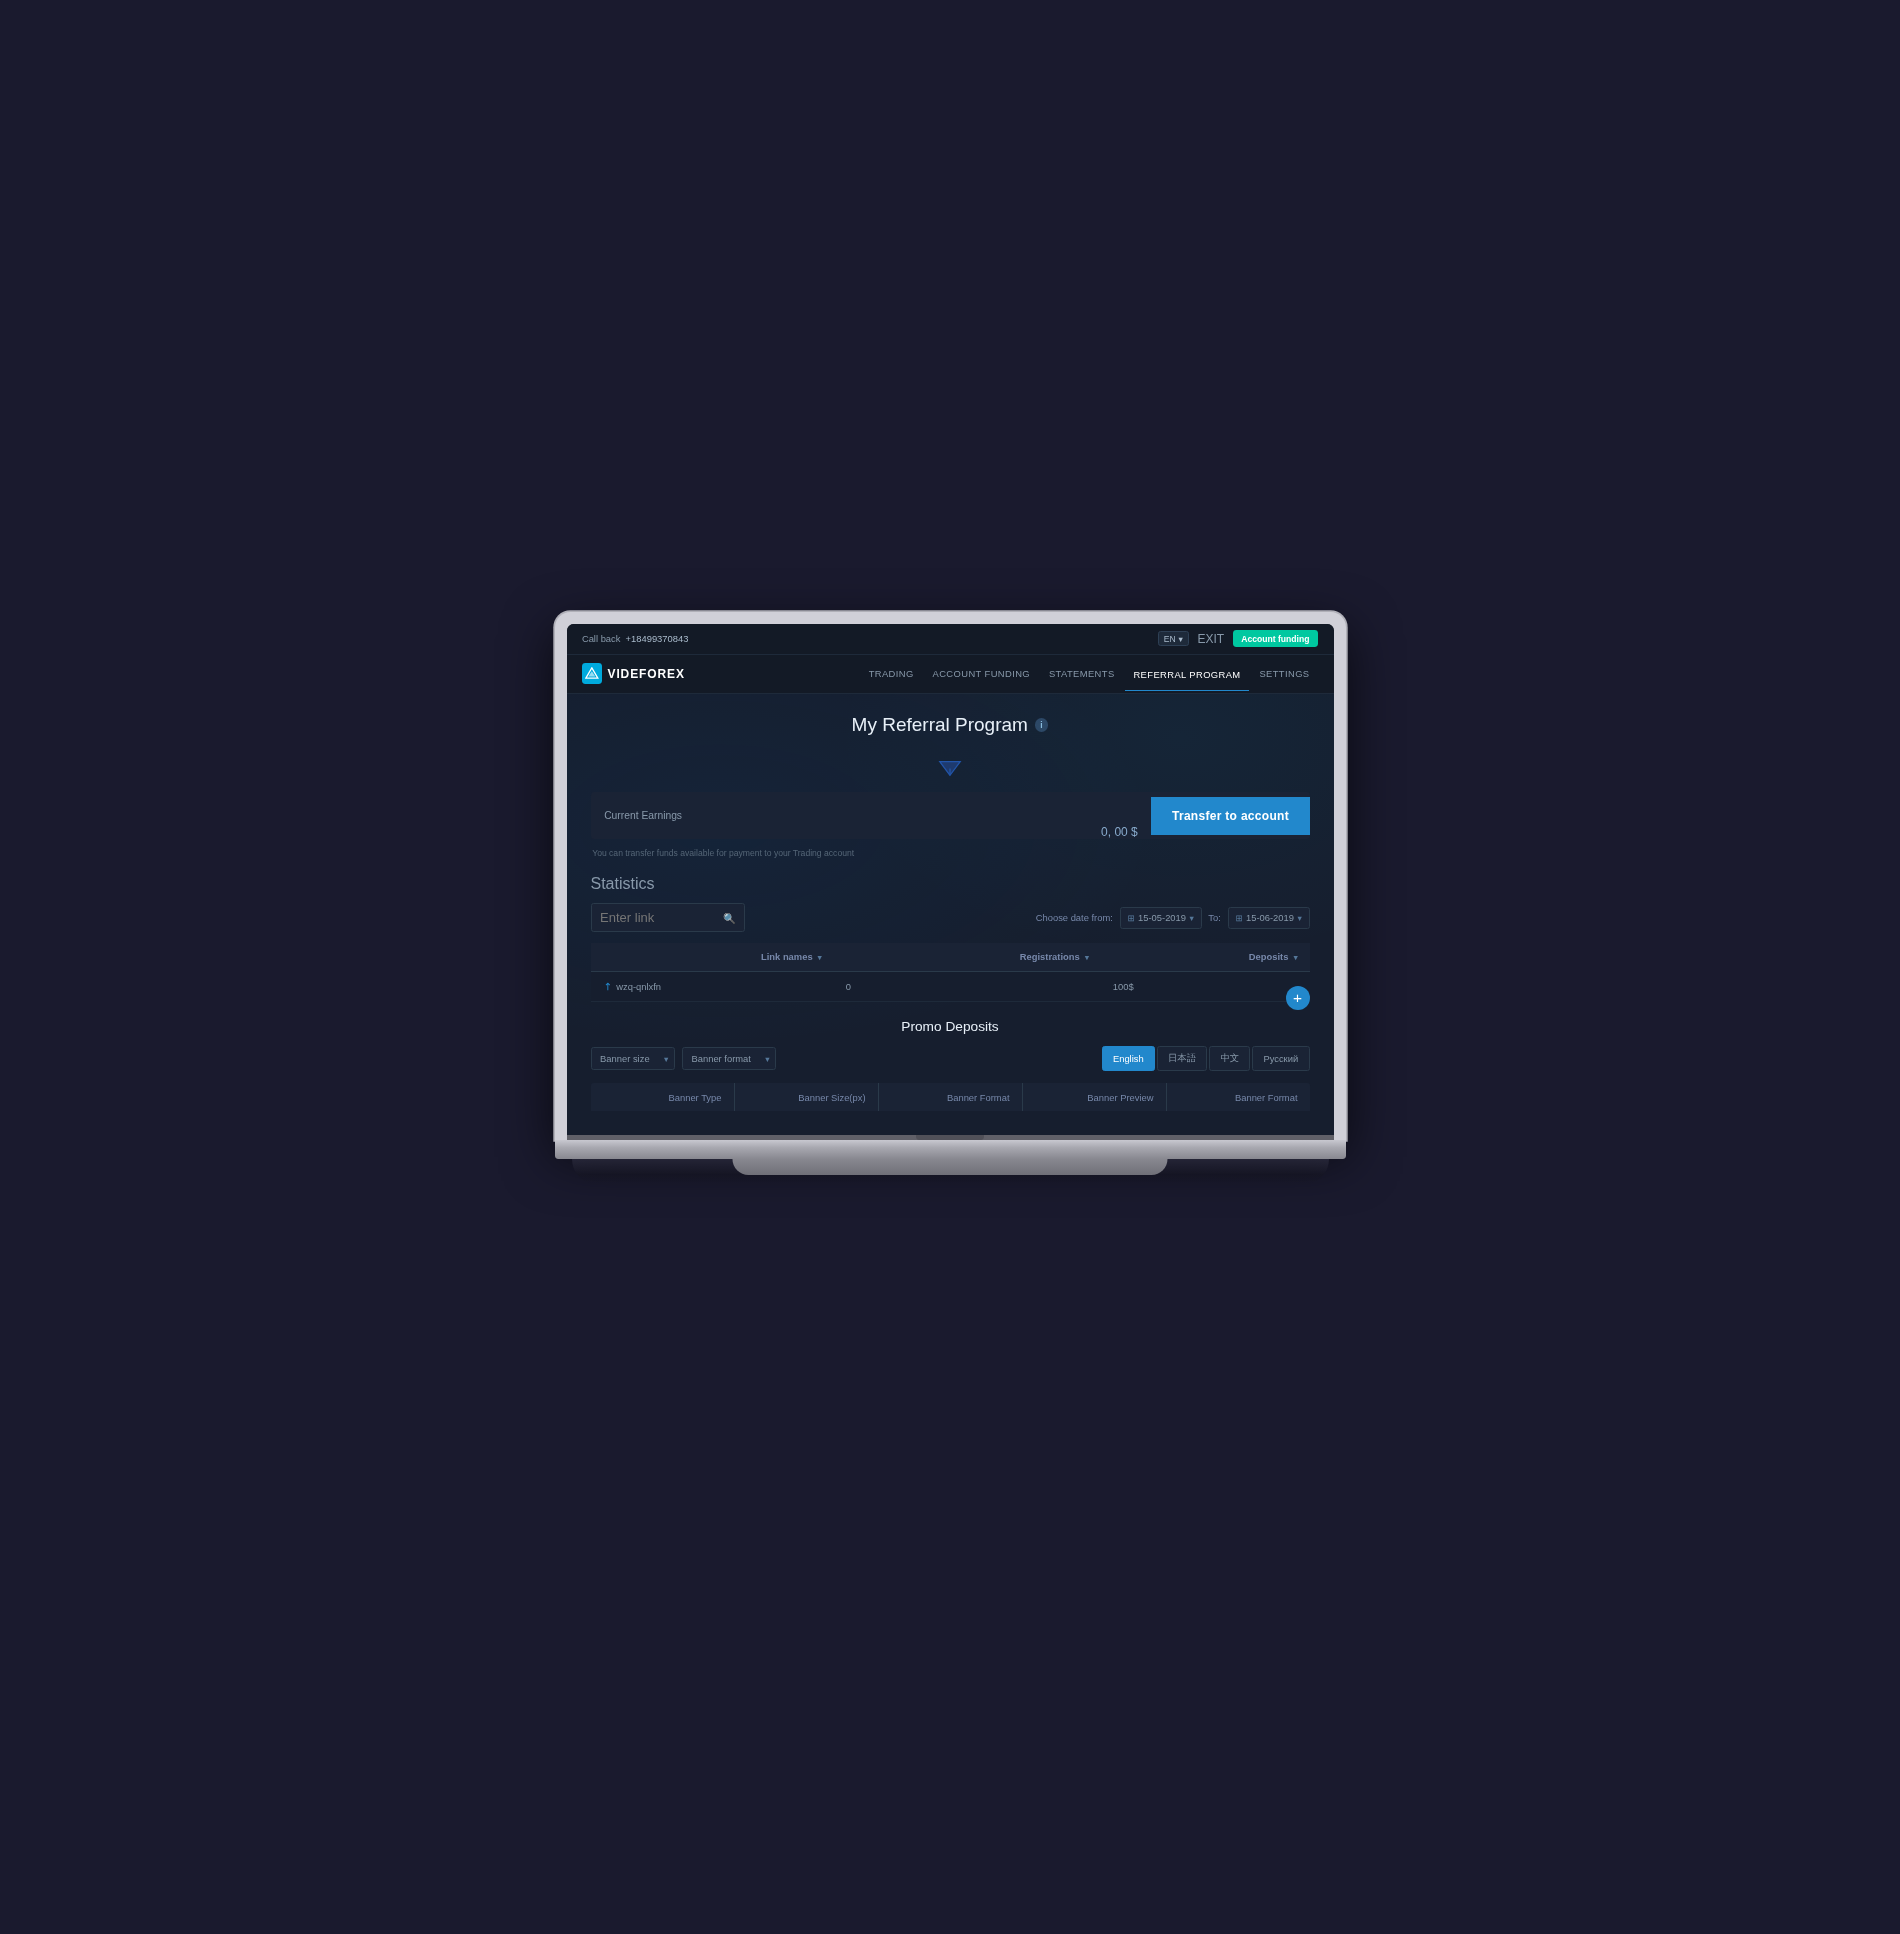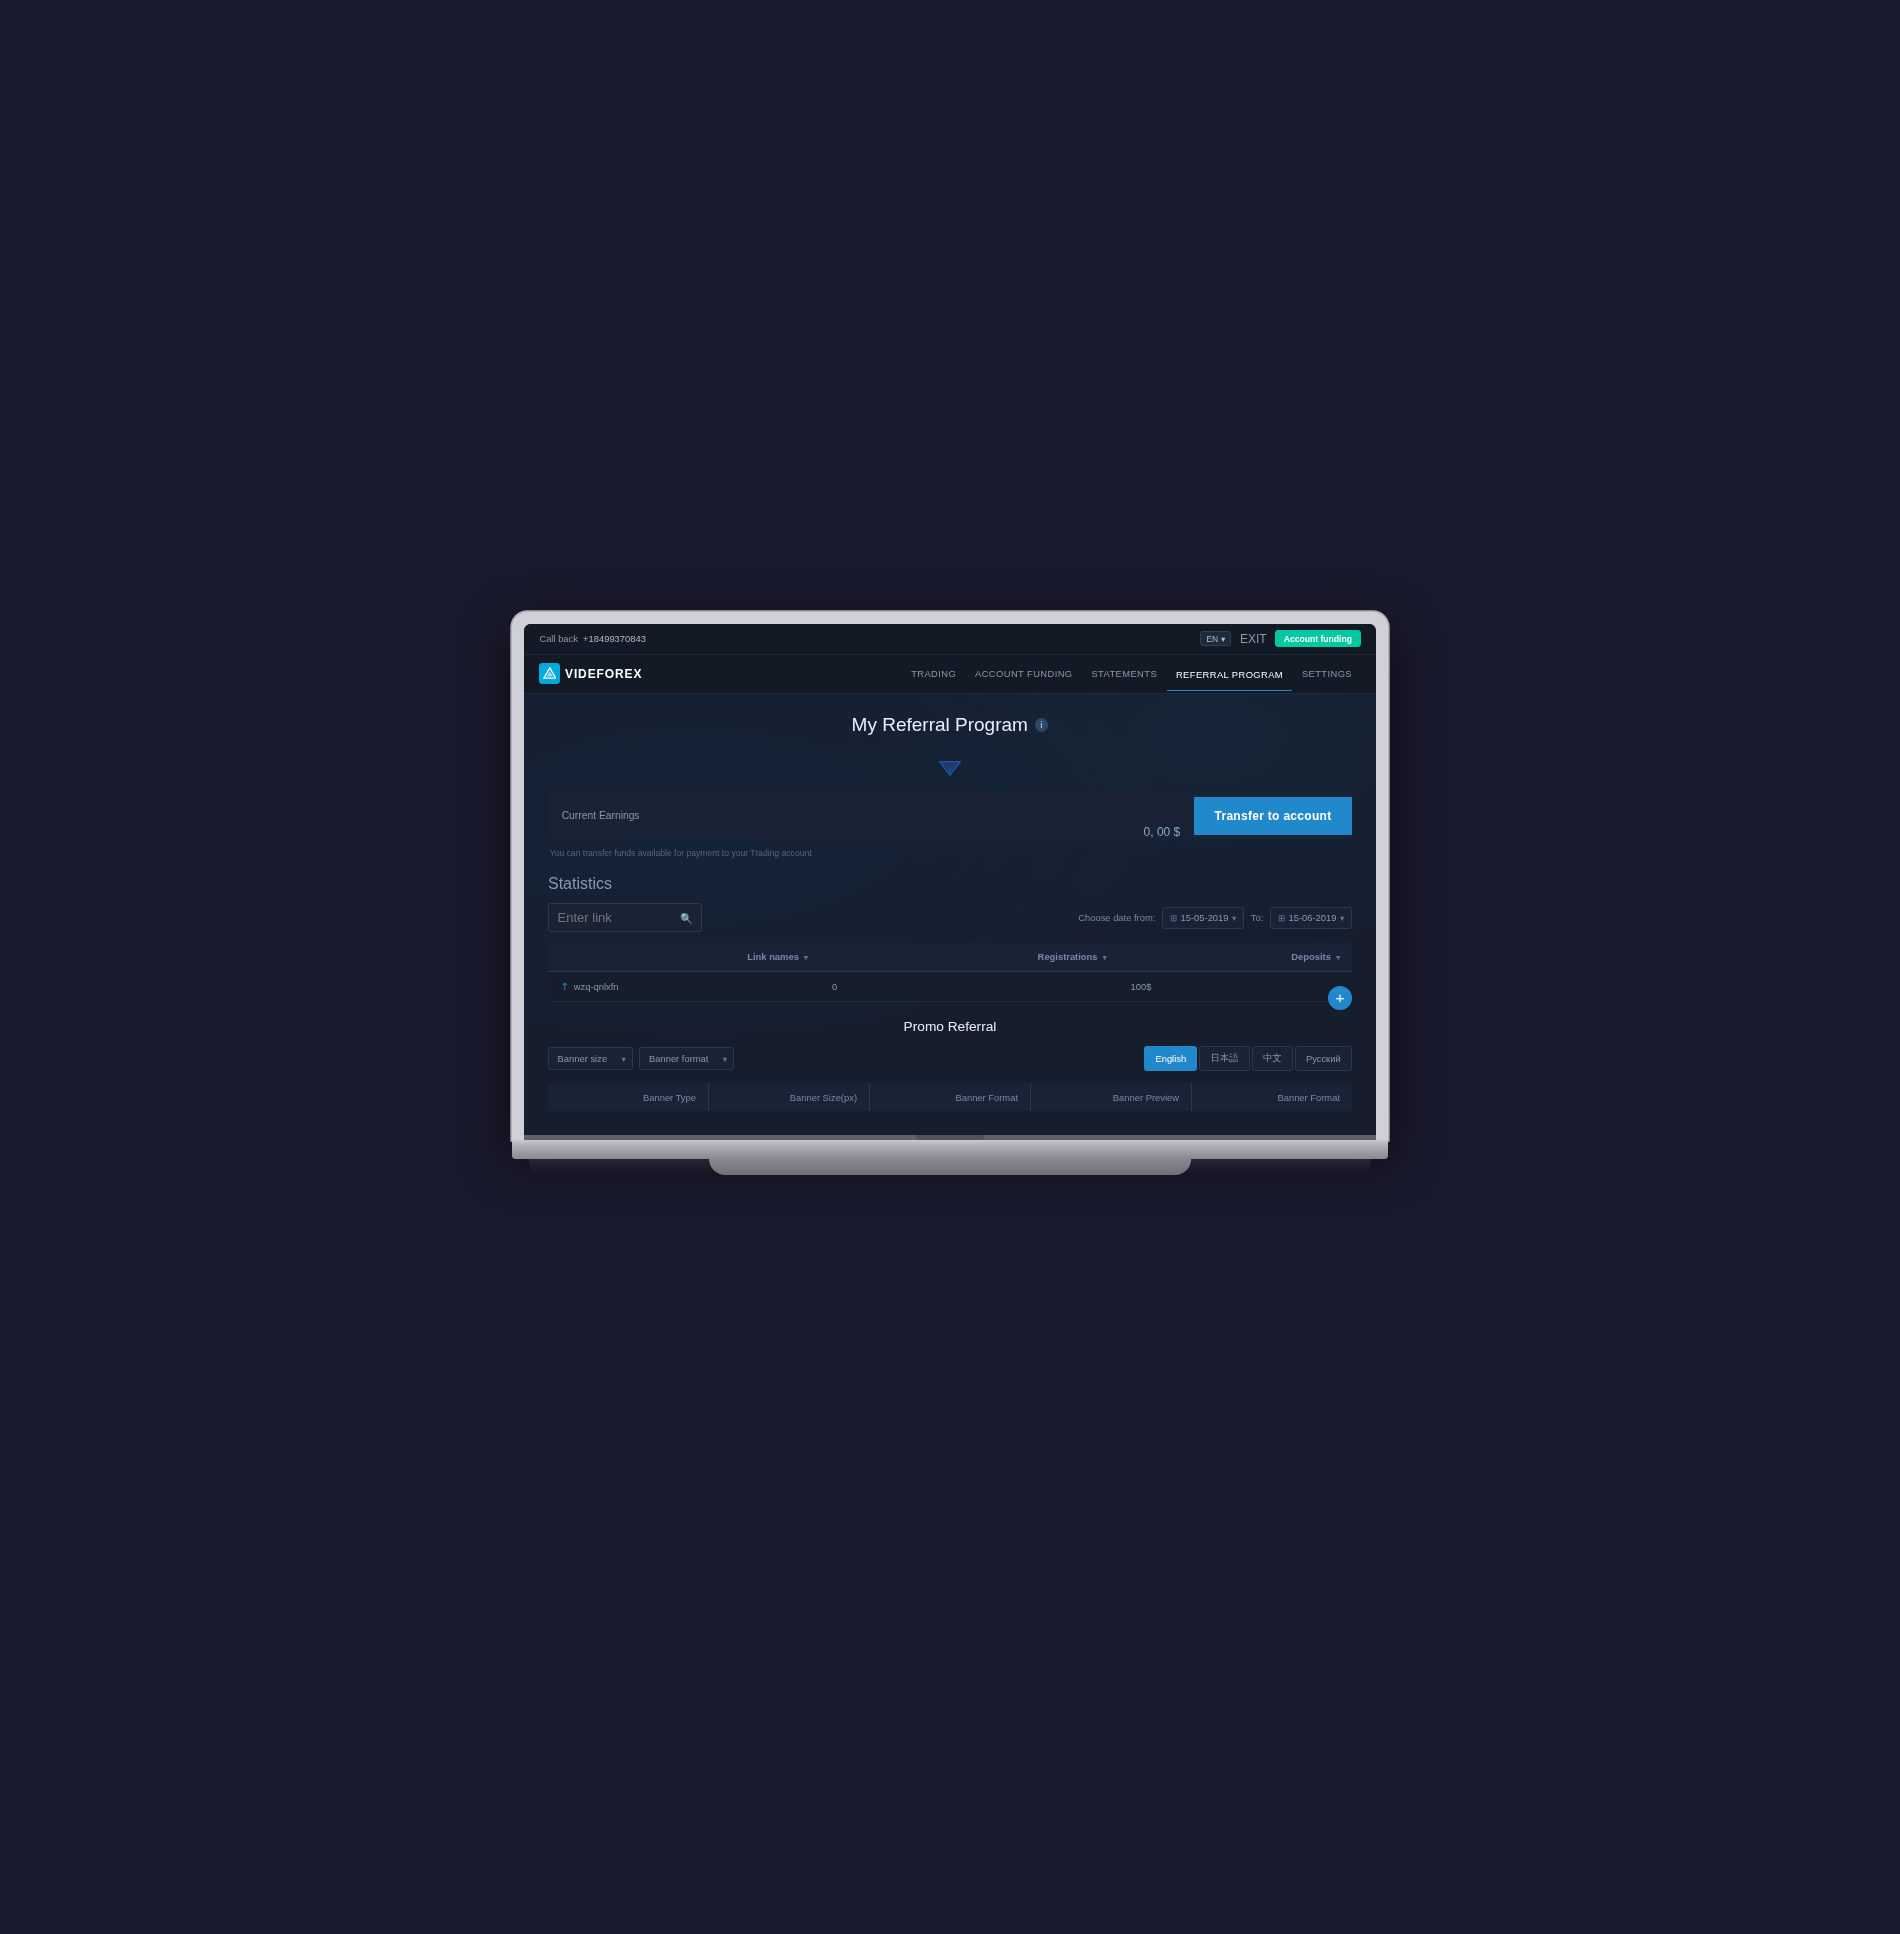--- a/index.html
+++ b/index.html
@@ -9,21 +9,21 @@
       display: flex;
       justify-content: center;
       align-items: center;
       min-height: 100vh;
       font-family: -apple-system, BlinkMacSystemFont, 'Segoe UI', Arial, sans-serif;
       padding: 34px 17px 171px;
     }
 
     .laptop-wrapper {
       position: relative;
-      width: 876px;
+      width: 791px;
     }
 
     .laptop-screen-bezel {
       background: #d0d0d8;
       border-radius: 15.4px 15.4px 0 0;
       padding: 12px 12px 0;
       box-shadow: 0 0 0 1.7px #b0b0b8, 0 17px 51px rgba(0,0,0,0.7);
     }
 
     .laptop-screen {
@@ -541,21 +541,21 @@
                 <td>0</td>
                 <td>100$</td>
               </tr>
             </tbody>
           </table>
           <div style="display:flex; justify-content:flex-end; margin-top:5.1px;">
             <div class="add-row-btn">+</div>
           </div>
         </div>
 
-        <h2 class="promo-title">Promo Referral</h2>
+        <h2 class="promo-title">Promo Deposits</h2>
 
         <div class="promo-controls">
           <div class="select-wrap">
             <select class="promo-select">
               <option>Banner size</option>
             </select>
           </div>
           <div class="select-wrap">
             <select class="promo-select">
               <option>Banner format</option>

